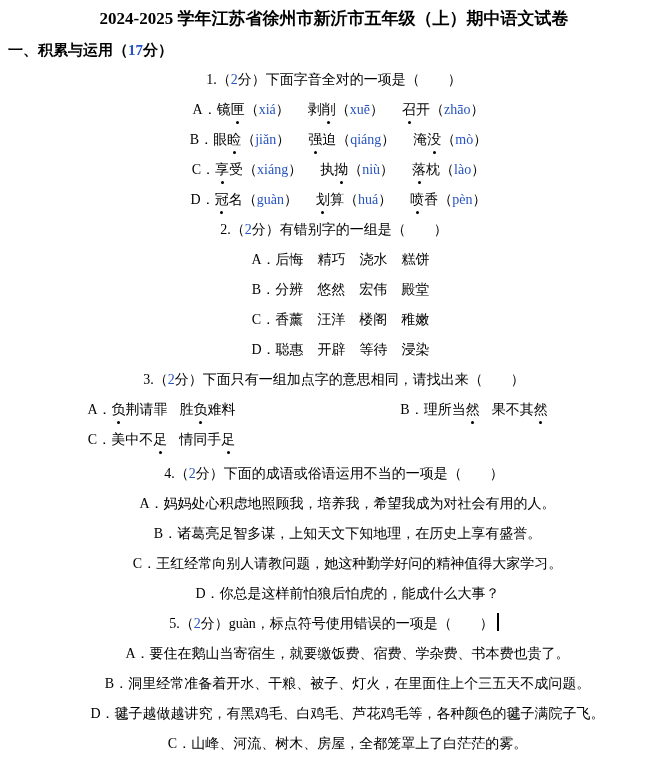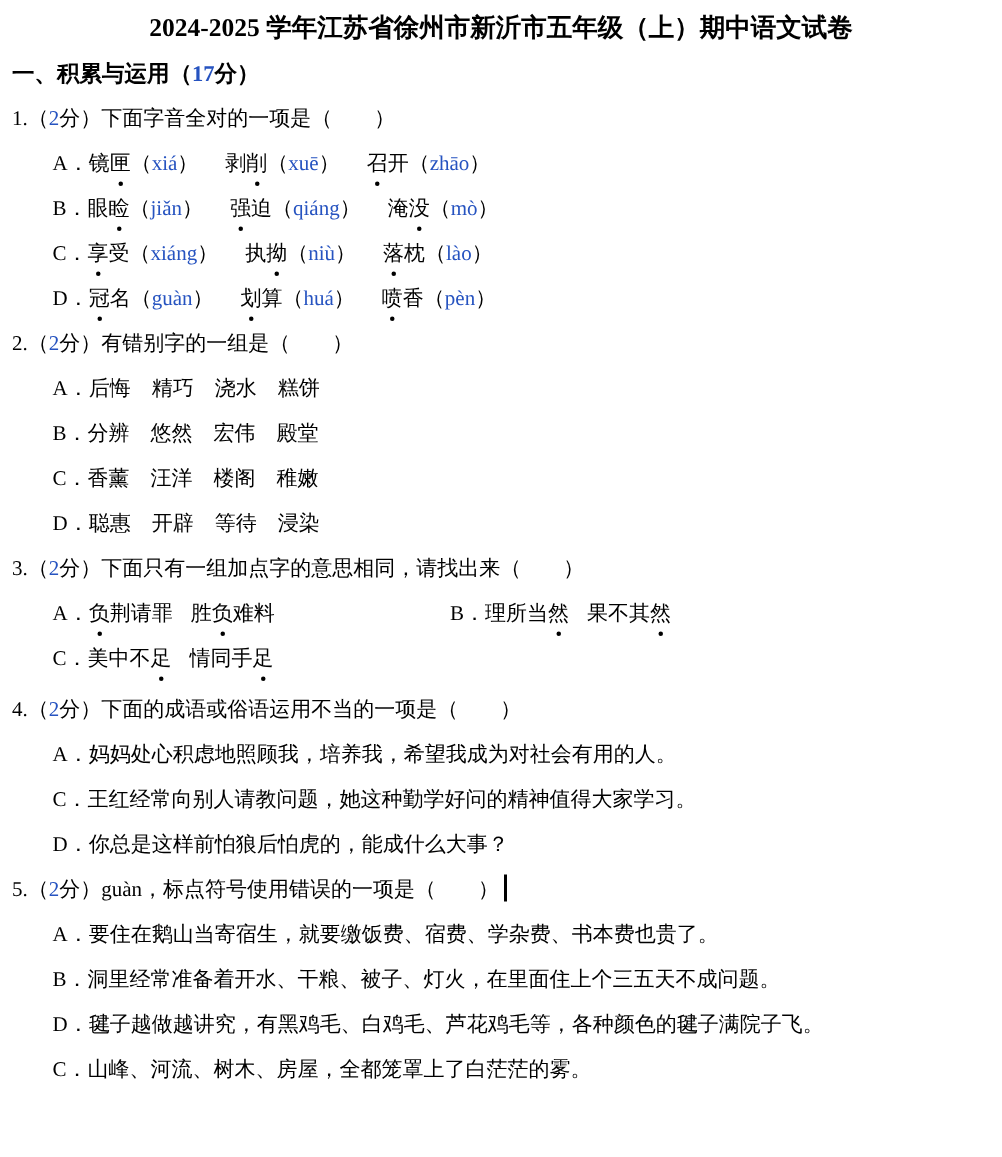--- a/index.html
+++ b/index.html
@@ -10,21 +10,21 @@
     font-size:14px;line-height:21px;
   }
   .title{
     font-size:17px;font-weight:bold;text-align:center;
     line-height:24px;margin:2px 18px 6px 18px;
   }
   .section{
     font-size:15px;font-weight:bold;line-height:22px;
     margin:8px 8px 8px 8px;
   }
-  .q{margin:0 8px 4px 8px;}
+  .q{margin:0 8px 4px 8px;text-align:center;}
   .stem{margin-bottom:9px;}
   .opt{margin:0 0 9px 27px;}
   .optgrid{display:grid;grid-template-columns:265px 1fr;margin-left:27px;}
   .optcell{margin-bottom:9px;}
   .blue{color:var(--blue,#2653c0);}
   .py{color:var(--blue,#2653c0);margin-top:8px;}
   .item{margin-right:18px;}
   .w{margin-right:14px;}
   .phrase{margin-right:12px;}
   .zd{position:relative;display:inline-block;}
@@ -75,20 +75,21 @@
     <div class="optgrid">
       <div class="optcell"><span>A．</span><span class="phrase"><span></span><span class="zd">负</span><span>荆请罪</span></span><span class="phrase"><span>胜</span><span class="zd">负</span><span>难料</span></span></div>
       <div class="optcell"><span>B．</span><span class="phrase"><span>理所当</span><span class="zd">然</span><span></span></span><span class="phrase"><span>果不其</span><span class="zd">然</span><span></span></span></div>
       <div class="optcell"><span>C．</span><span class="phrase"><span>美中不</span><span class="zd">足</span><span></span></span><span class="phrase"><span>情同手</span><span class="zd">足</span><span></span></span></div>
     </div>
   </div>
 
   <div class="q">
     <div class="stem"><span>4.（</span><span class="blue">2</span><span>分）</span><span>下面的成语或俗语运用不当的一项是（　　）</span></div>
     <div class="opt"><span>A．</span><span>妈妈处心积虑地照顾我，培养我，希望我成为对社会有用的人。</span></div>
+    <div class="opt"><span>B．</span><span>诸葛亮足智多谋，上知天文下知地理，在历史上享有盛誉。</span></div>
     <div class="opt"><span>C．</span><span>王红经常向别人请教问题，她这种勤学好问的精神值得大家学习。</span></div>
     <div class="opt"><span>D．</span><span>你总是这样前怕狼后怕虎的，能成什么大事？</span></div>
   </div>
 
   <div class="q">
     <div class="stem"><span>5.（</span><span class="blue">2</span><span>分）</span><span>guàn，标点符号使用错误的一项是（　　）</span><span class="caret"></span></div>
     <div class="opt"><span>A．</span><span>要住在鹅山当寄宿生，就要缴饭费、宿费、学杂费、书本费也贵了。</span></div>
     <div class="opt"><span>B．</span><span>洞里经常准备着开水、干粮、被子、灯火，在里面住上个三五天不成问题。</span></div>
     <div class="opt"><span>D．</span><span>毽子越做越讲究，有黑鸡毛、白鸡毛、芦花鸡毛等，各种颜色的毽子满院子飞。</span></div>
     <div class="opt"><span>C．</span><span>山峰、河流、树木、房屋，全都笼罩上了白茫茫的雾。</span></div>

